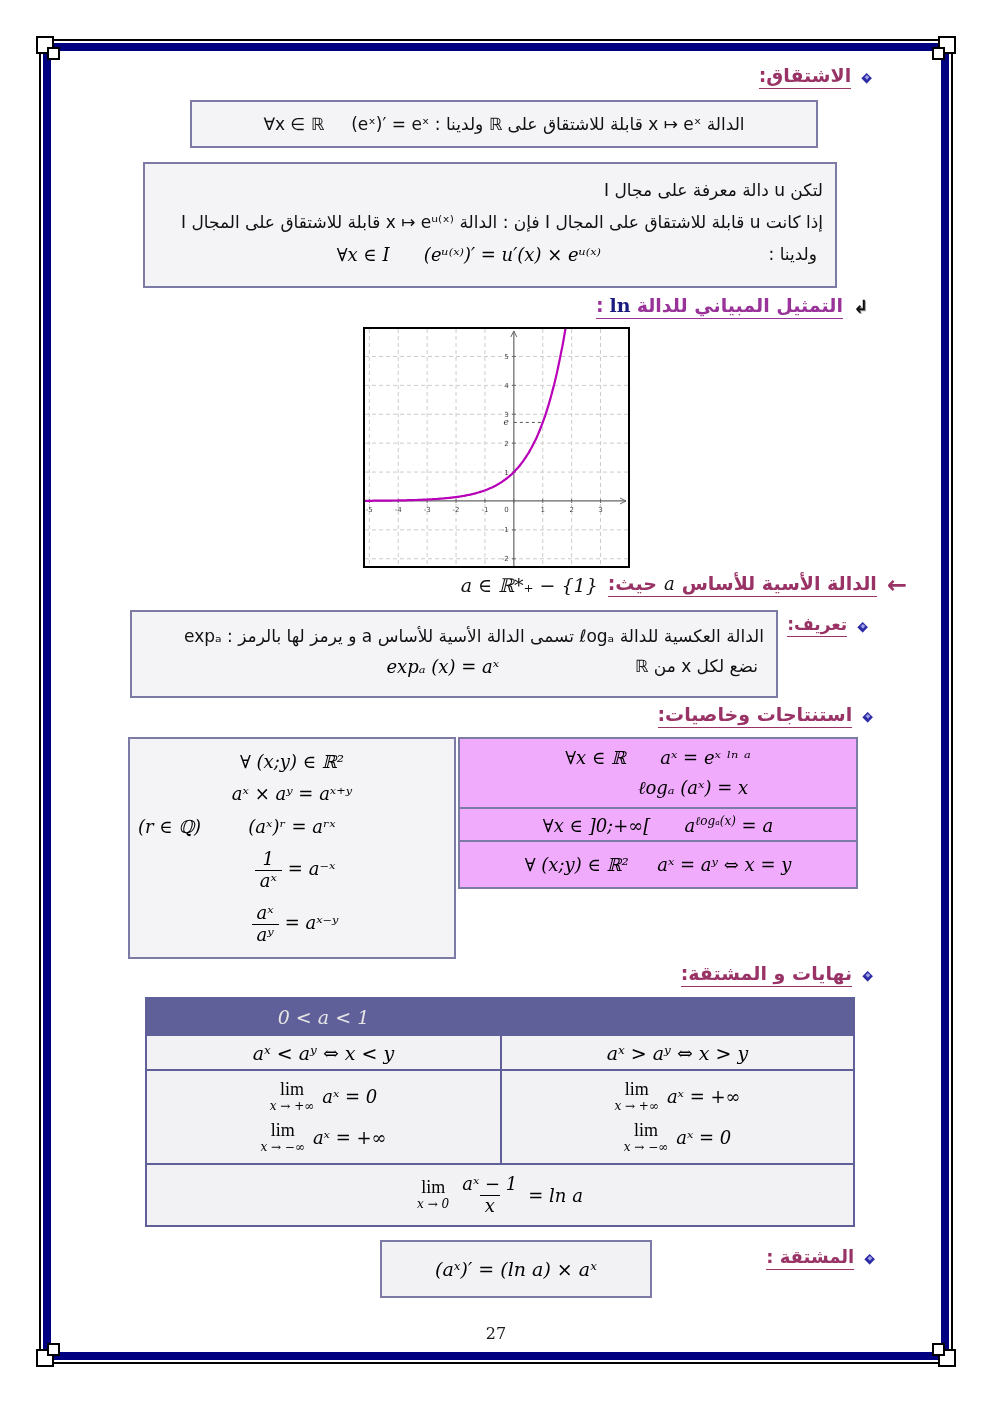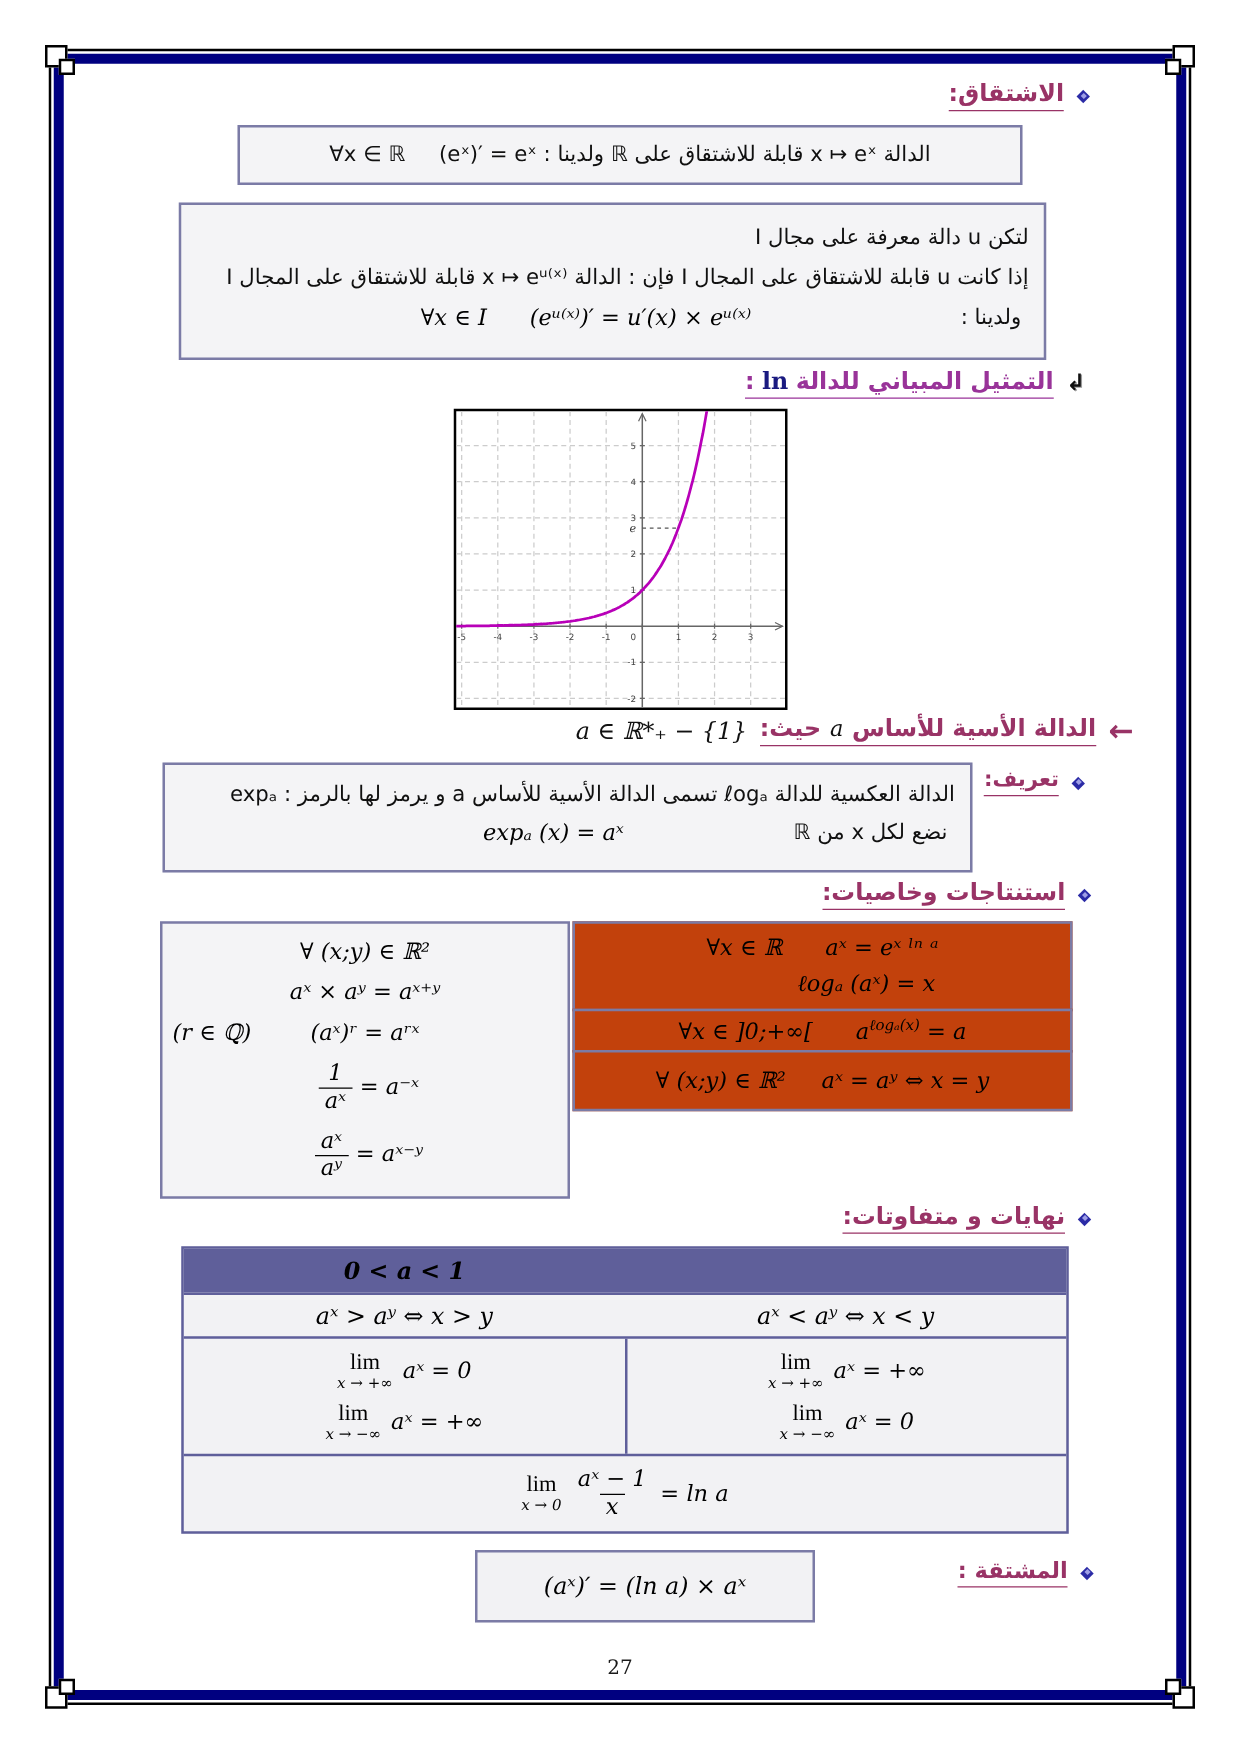--- a/index.html
+++ b/index.html
@@ -29,29 +29,29 @@
   .line-rtl{direction:rtl;text-align:right}
   
   .frac{display:inline-flex;flex-direction:column;align-items:center;vertical-align:middle;margin:0 6px}
   .frac .fn{line-height:1.15;padding:0 5px}
   .frac .fd{line-height:1.15;border-top:1.5px solid #000;padding:0 5px}
   .lim{display:inline-flex;flex-direction:column;align-items:center;vertical-align:middle;margin-right:8px}
   .lim .lt{font-style:normal;font-size:18px;line-height:1;font-family:Liberation Serif, serif}
   .lim .lu{font-size:12px;line-height:1.1;margin-top:2px}
   
   .pcol{position:absolute;left:458px;top:737px;width:400px}
-  .pbox{border:2px solid #7b7ba6;background:#c2410c;margin-top:-2px;display:flex;flex-direction:column;justify-content:space-evenly;align-items:center}
+  .pbox{border:2px solid #7b7ba6;background:#f0abfc;margin-top:-2px;display:flex;flex-direction:column;justify-content:space-evenly;align-items:center}
   .pbox:first-child{margin-top:0}
   .pline{font-size:18px;white-space:nowrap}
   .m-sup{font-size:12px;font-style:italic;font-family:"DejaVu Serif",serif;vertical-align:super}
   
   .tbl{position:absolute;left:145px;top:997px;width:710px;border:2px solid #5f5f9a;background:#f2f2f4}
   .trow{border-top:2px solid #5f5f9a;display:grid;grid-template-columns:1fr 1fr}
   .thead{display:grid;grid-template-columns:1fr 1fr;background:#5f5f9a;color:#fff}
-  .thead .tcell{border-left:1.5px solid #fff;color:#000000;font-weight:bold}
+  .thead .tcell{border-left:1.5px solid #fff;color:#e5e5e5;font-weight:normal}
   .tcell{display:flex;align-items:center;justify-content:center;font-size:19px}
   .tcell2{border-left:2px solid #5f5f9a}
   .thead .tcell:first-child,.trow .tcell:first-child{border-left:none}
   .limcell{flex-direction:column;justify-content:space-evenly}
   .limline{display:flex;align-items:center;font-size:18px}
   .fullrow{border-top:2px solid #5f5f9a;display:flex;align-items:center;justify-content:center}
   
   .graph{position:absolute;left:363px;top:327px;width:267px;height:241px;border:2px solid #000;background:#fff}
   .pageno{position:absolute;top:1324px;left:0;width:100%;text-align:center;font-family:"DejaVu Serif",serif;font-size:16px;color:#1a1a1a}
   .nowrap{white-space:nowrap}
@@ -221,30 +221,30 @@
   <div class="pbox" style="height:35px">
     <div class="math pline"><span>∀x ∈ ]0;+∞[&nbsp;&nbsp;&nbsp;&nbsp;&nbsp;&nbsp;</span><span>a</span><sup class="m-sup">ℓogₐ(x)</sup><span> = a</span></div>
   </div>
   <div class="pbox" style="height:49px">
     <div class="math pline">∀ (x;y) ∈ ℝ²&nbsp;&nbsp;&nbsp;&nbsp;&nbsp;aˣ = aʸ ⇔ x = y</div>
   </div>
 </div>
 
 <div class="hrow" style="top:962px;right:119px">
   <span class="bullet"><span class="bd">◆</span></span>
-  <span class="hlbl">نهايات و متفاوتات:</span>
+  <span class="hlbl">نهايات و المشتقة:</span>
 </div>
 
 <div class="tbl" dir="ltr">
   <div class="thead" style="height:35px">
     <div class="tcell math">0 &lt; a &lt; 1</div>
   </div>
   <div class="trow" style="height:35px">
+    <div class="tcell math">aˣ &lt; aʸ ⇔ x &lt; y</div>
     <div class="tcell tcell2 math">aˣ &gt; aʸ ⇔ x &gt; y</div>
-    <div class="tcell math">aˣ &lt; aʸ ⇔ x &lt; y</div>
   </div>
   <div class="trow" style="height:94px">
     <div class="tcell limcell">
       <div class="limline">
         <span class="lim">
             <span class="lt">lim</span>
             <span class="lu math">x → +∞</span>
           </span>
         <span class="math">aˣ = 0</span>
       </div>

